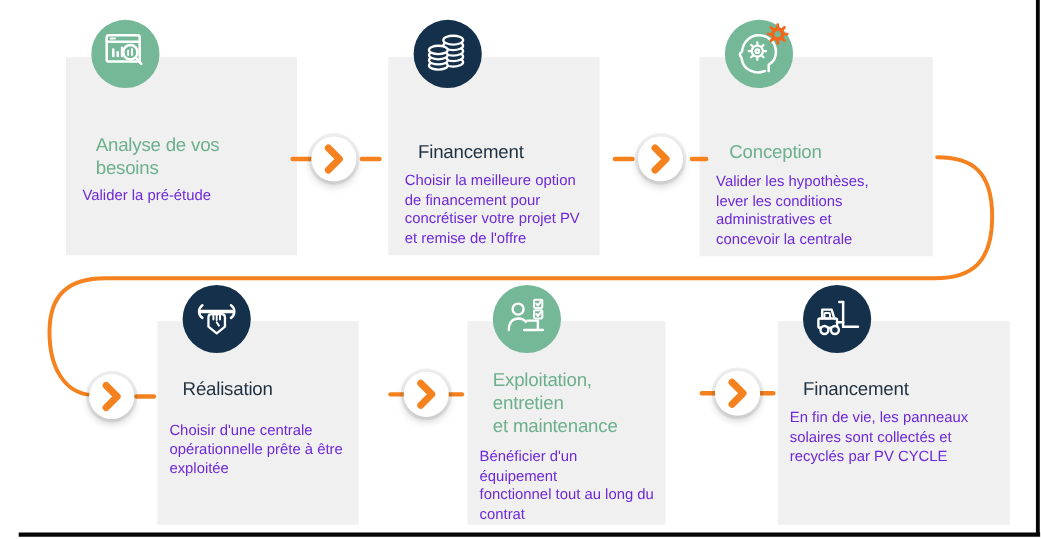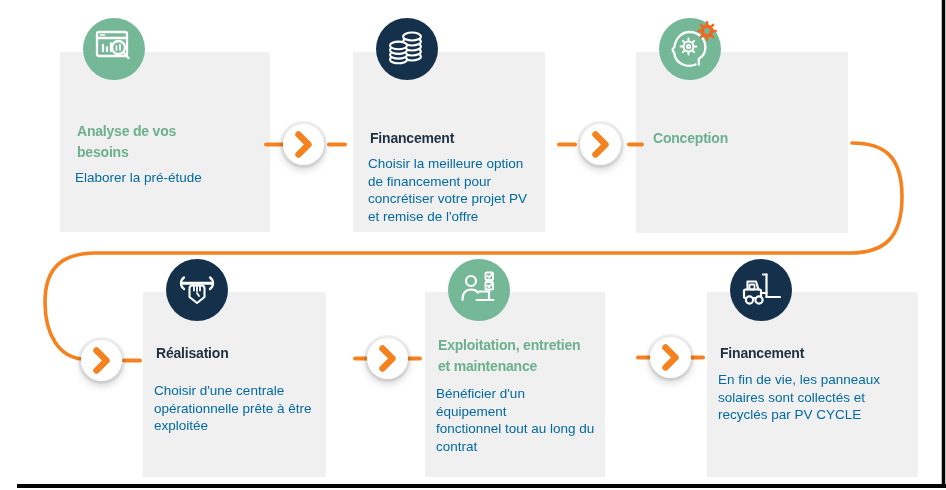--- a/index.html
+++ b/index.html
@@ -10,27 +10,27 @@
   .card{position:absolute;background:#F0F0F0;}
   .c1{left:60px;top:52px;width:210px;height:180px;}
   .c2{left:353px;top:52px;width:192px;height:180px;}
   .c3{left:636px;top:52px;width:212px;height:181px;}
   .c4{left:143px;top:292px;width:183px;height:185px;}
   .c5{left:425px;top:292px;width:180px;height:185px;}
   .c6{left:707px;top:292px;width:211px;height:185px;}
   .card .inner{padding:0 5px 0 15px;}
   .c4 .inner,.c5 .inner,.c6 .inner{padding:0 6px 0 11px;}
   .title{
-    font-size:14px;font-weight:bold;line-height:21px;letter-spacing:-0.2px;
-    white-space:pre-line;margin:2px;
+    font-size:17px;font-weight:normal;line-height:21px;letter-spacing:-0.2px;
+    white-space:pre-line;margin:12px;
   }
   .t-green{color:#6CB08D;}
   .t-navy{color:#1F3140;}
   .desc{
-    font-size:13.5px;line-height:17.5px;color:#0369a1;white-space:pre-line;margin:0;
+    font-size:13.5px;line-height:17.5px;color:#6d28d9;white-space:pre-line;margin:0;
   }
   .c1 .title{margin-top:69px;margin-bottom:6px;}
   .c2 .title{margin-top:76px;margin-bottom:6px;}
   .c3 .title{margin-top:76px;margin-bottom:7px;}
   .c4 .title{margin-top:51px;margin-bottom:18px;}
   .c5 .title{margin-top:43px;margin-bottom:8px;}
   .c6 .title{margin-top:51px;margin-bottom:7px;}
   .bubble{
     position:absolute;width:62px;height:62px;border-radius:50%;left:23px;
   }
@@ -119,21 +119,21 @@
         <line x1="28" y1="33" x2="28" y2="25.5"></line>
         <circle cx="35.5" cy="29.5" r="6.5"></circle>
         <line x1="33.5" y1="32" x2="33.5" y2="28" stroke-width="1.7"></line>
         <line x1="37" y1="32" x2="37" y2="26.5" stroke-width="1.7"></line>
         <line x1="40.5" y1="34.5" x2="45.5" y2="40"></line>
       </svg>
     </div>
     <div class="inner">
       <p class="title t-green">Analyse de vos
 besoins</p>
-      <p class="desc">Elaborer la pré-étude</p>
+      <p class="desc">Valider la pré-étude</p>
     </div>
   </div>
 
   <div class="card c2 row-top">
     <div class="bubble navy">
       <svg width="62" height="62" viewBox="0 0 62 62" fill="#14304A" stroke="#fff" stroke-width="2.1" stroke-linecap="round" stroke-linejoin="round">
         <ellipse cx="36" cy="38.5" rx="9" ry="4"></ellipse>
         <ellipse cx="36" cy="33.5" rx="9" ry="4"></ellipse>
         <ellipse cx="36" cy="28.5" rx="9" ry="4"></ellipse>
         <ellipse cx="36" cy="23.5" rx="9" ry="4"></ellipse>
@@ -179,20 +179,24 @@
             <line x1="41.9" y1="6.9" x2="43.7" y2="8.7"></line>
             <line x1="52.3" y1="17.3" x2="54.1" y2="19.1"></line>
             <line x1="41.9" y1="19.1" x2="43.7" y2="17.3"></line>
             <line x1="52.3" y1="8.7" x2="54.1" y2="6.9"></line>
           </g>
         </g>
       </svg>
     </div>
     <div class="inner">
       <p class="title t-green">Conception</p>
+      <p class="desc">Valider les hypothèses,
+lever les conditions
+administratives et
+concevoir la centrale</p>
     </div>
   </div>
 
   <div class="card c4 row-bot">
     <div class="bubble navy">
       <svg width="62" height="62" viewBox="0 0 62 62" fill="none" stroke="#fff" stroke-width="2.3" stroke-linecap="round" stroke-linejoin="round">
         <path d="M18 18.5 A7 7 0 0 0 18 30"></path>
         <path d="M44 18.5 A7 7 0 0 1 44 30"></path>
         <line x1="16" y1="24.2" x2="46" y2="24.2" stroke-width="3"></line>
         <path d="M23.5 38 L23.5 29.5 Q23.5 26.5 26.5 26.5 L35.5 26.5 Q38.5 26.5 38.5 29.5 L38.5 38 L31 44 Z" fill="#14304A" stroke-width="2.1"></path>

